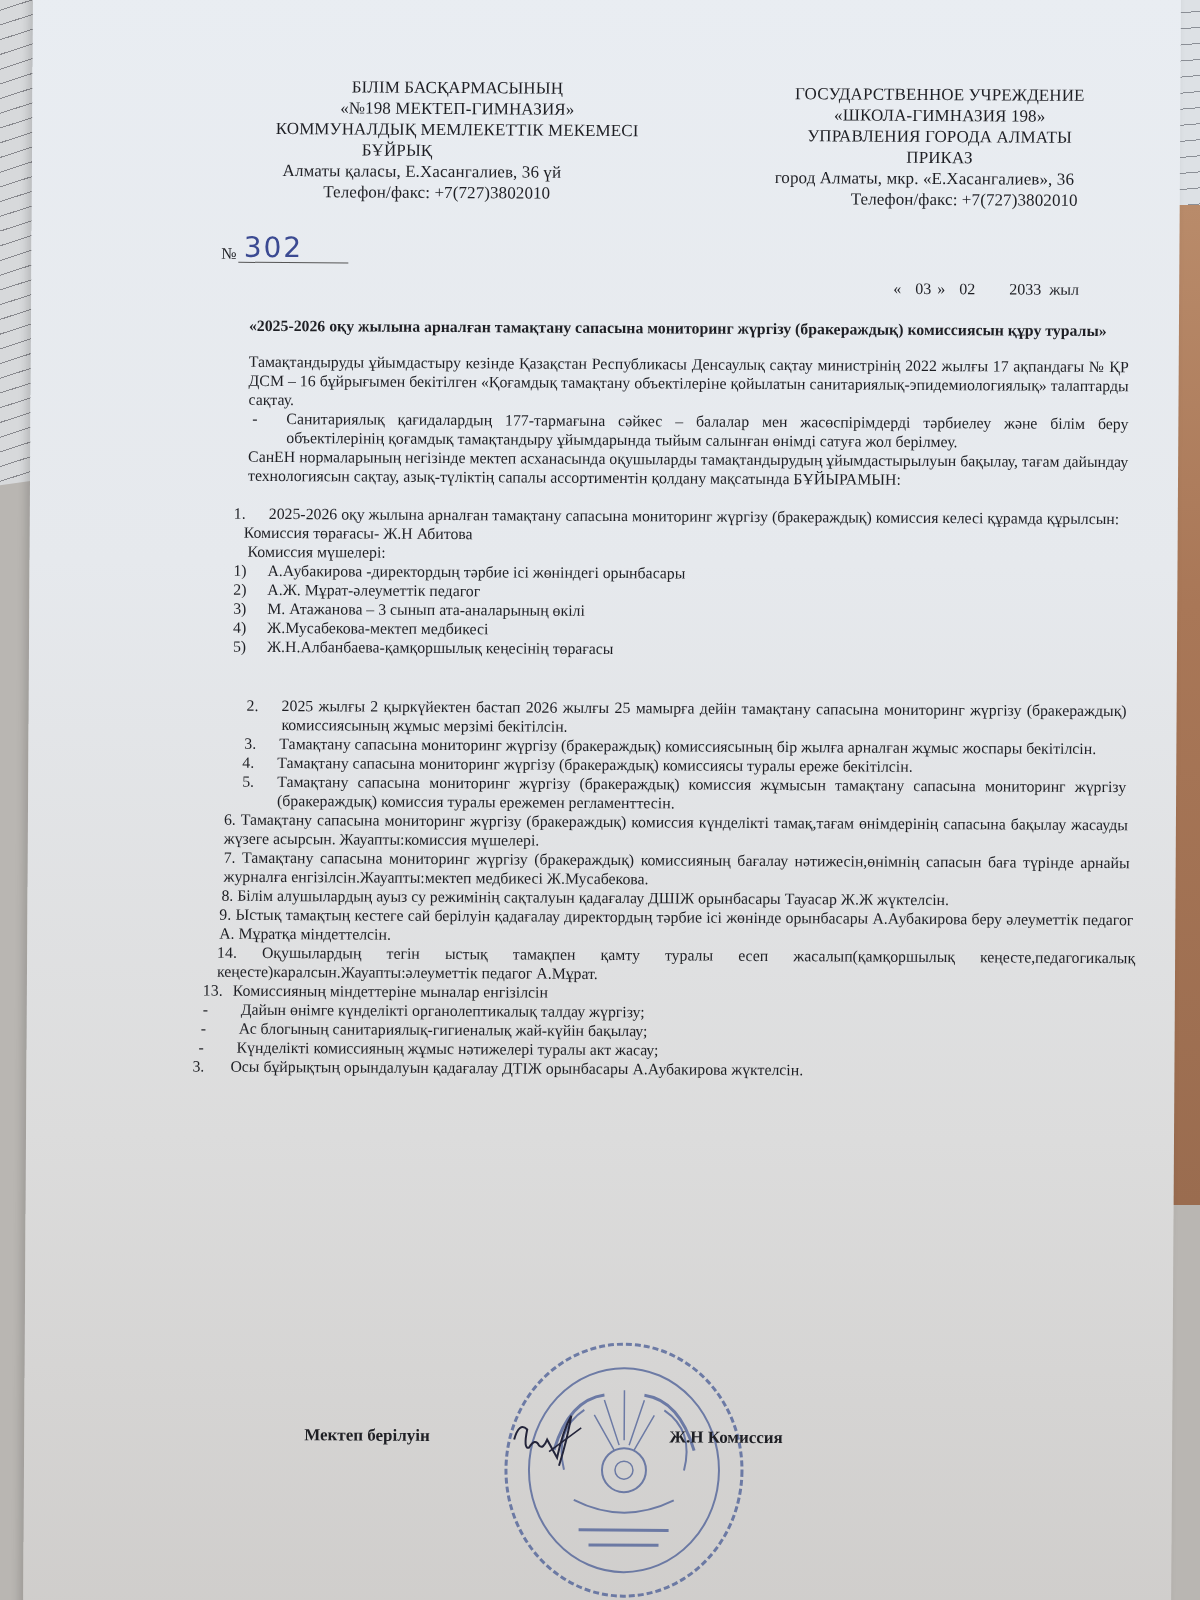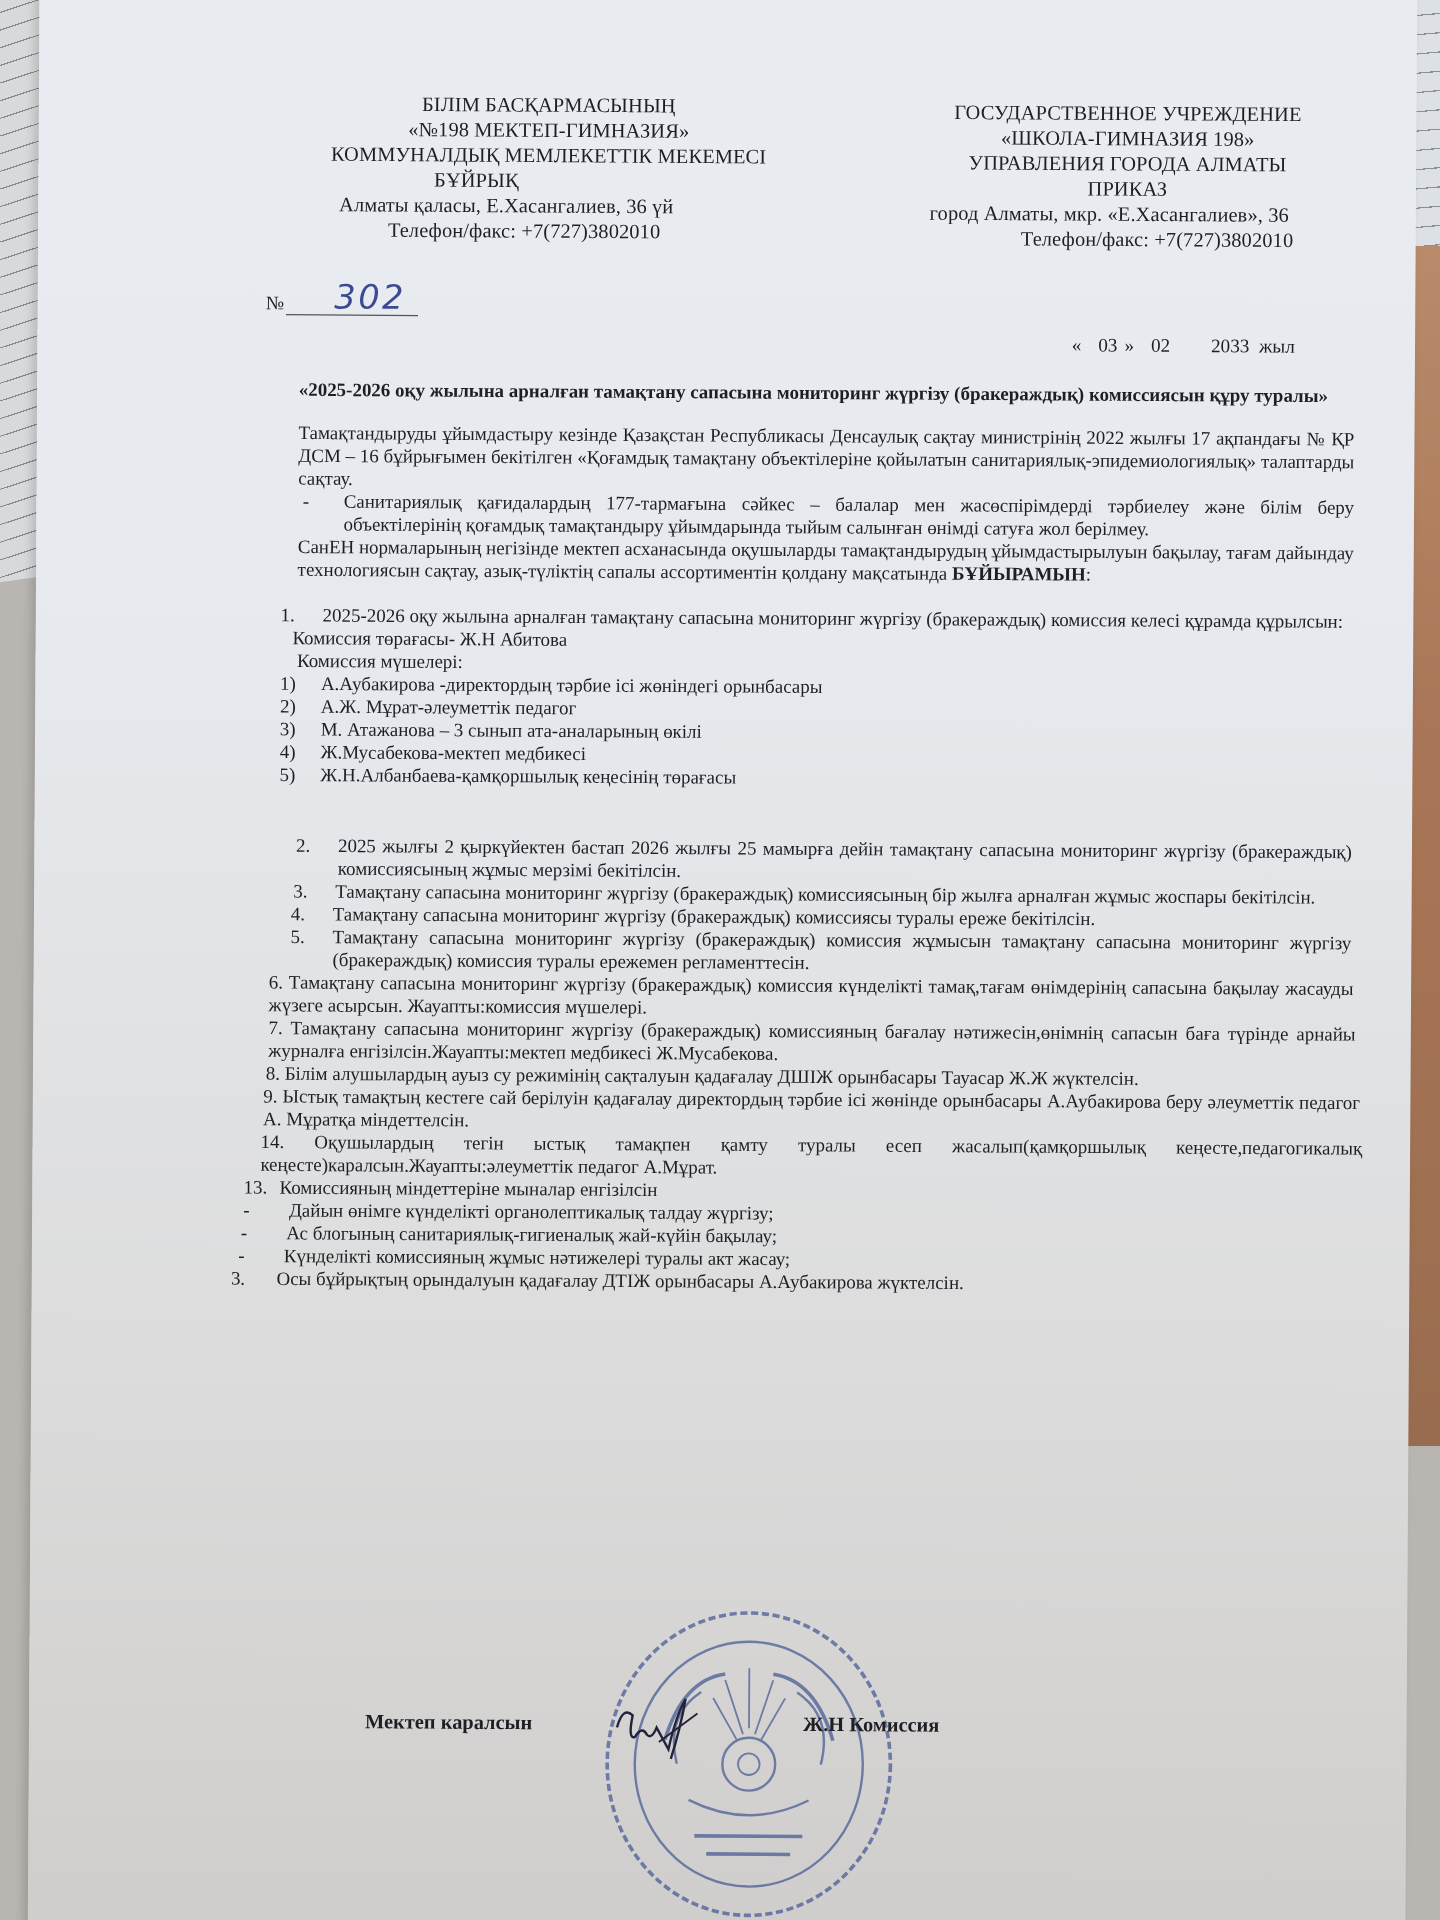--- a/index.html
+++ b/index.html
@@ -34,34 +34,34 @@
     box-shadow: -4px 0 8px rgba(0,0,0,.15);
   }
   .abs { position: absolute; }
   .hdr { text-align: center; font-size: 17px; line-height: 21px; letter-spacing: 0.1px; }
   .hdr-left { left: 195px; top: 88px; width: 460px; }
   .hdr-right { left: 705px; top: 92px; width: 405px; }
   .hdr .line { display: block; white-space: nowrap; }
   .order-no { left: 190px; top: 255px; font-size: 16px; }
   .order-no .num-wrap { display: inline-block; width: 110px; border-bottom: 1px solid #555; margin-left: 2px; position: relative; height: 20px; vertical-align: bottom; }
   .order-no .num {
-    position: absolute; left: 40px; top: -12px;
-    font-family: "DejaVu Sans", sans-serif; font-style: italic; font-size: 28px; color: #3b4a92; letter-spacing: 2px;
+    position: absolute; left: 5px; top: -12px;
+    font-family: "DejaVu Sans", sans-serif; font-size: 28px; color: #3b4a92; letter-spacing: 2px;
   }
   .date { left: 862px; top: 288px; font-size: 16px; word-spacing: 4px; }
   .date span { margin-right: 6px; }
   .content {
     left: 218px; top: 328px; width: 880px;
     font-size: 15.8px; line-height: 19px; text-align: justify;
   }
   .title { font-weight: bold; margin-bottom: 17px; }
   .para { margin-bottom: 0; }
   .dash-item { position: relative; padding-left: 38px; }
   .dash-item::before { content: "-"; position: absolute; left: 4px; }
-  .ord { font-weight: bold; margin-top: 12px; }
+  .ord { font-weight: normal; margin-top: 12px; }
   .num-item { position: relative; padding-left: 35px; }
   .num-item .n { position: absolute; left: 0; }
   .member { position: relative; padding-left: 34px; margin-left: -14px; }
   .member .n { position: absolute; left: 0; }
   .sub-label { margin-left: -4px; }
   .sig-row { left: 280px; top: 1437px; font-size: 17px; font-weight: bold; width: 500px; }
   .sig-row .right { position: absolute; left: 365px; top: 0; white-space: nowrap; }
   .stamp { left: 470px; top: 1340px; width: 260px; height: 270px; opacity: .75; }
   .signature { left: 485px; top: 1420px; width: 90px; height: 60px; }
 </style>
@@ -160,17 +160,17 @@
       <path d="M80 170 Q130 195 180 170" stroke-width="2"></path>
     </g>
   </svg>
 
   <svg class="abs signature" viewBox="0 0 90 60">
     <path d="M5 30 Q10 12 18 20 Q14 40 20 38 Q26 28 30 36 Q34 40 38 30 L48 48 Q54 20 62 6 Q58 30 50 56" fill="none" stroke="#23243a" stroke-width="2"></path>
     <path d="M40 42 L72 18" fill="none" stroke="#23243a" stroke-width="1.6"></path>
   </svg>
 
   <div class="abs sig-row">
-    <span>Мектеп каралсын</span>
+    <span>Мектеп берілуін</span>
     <span class="right">Ж.Н Комиссия</span>
   </div>
 
 </div>
 
 </body></html>

